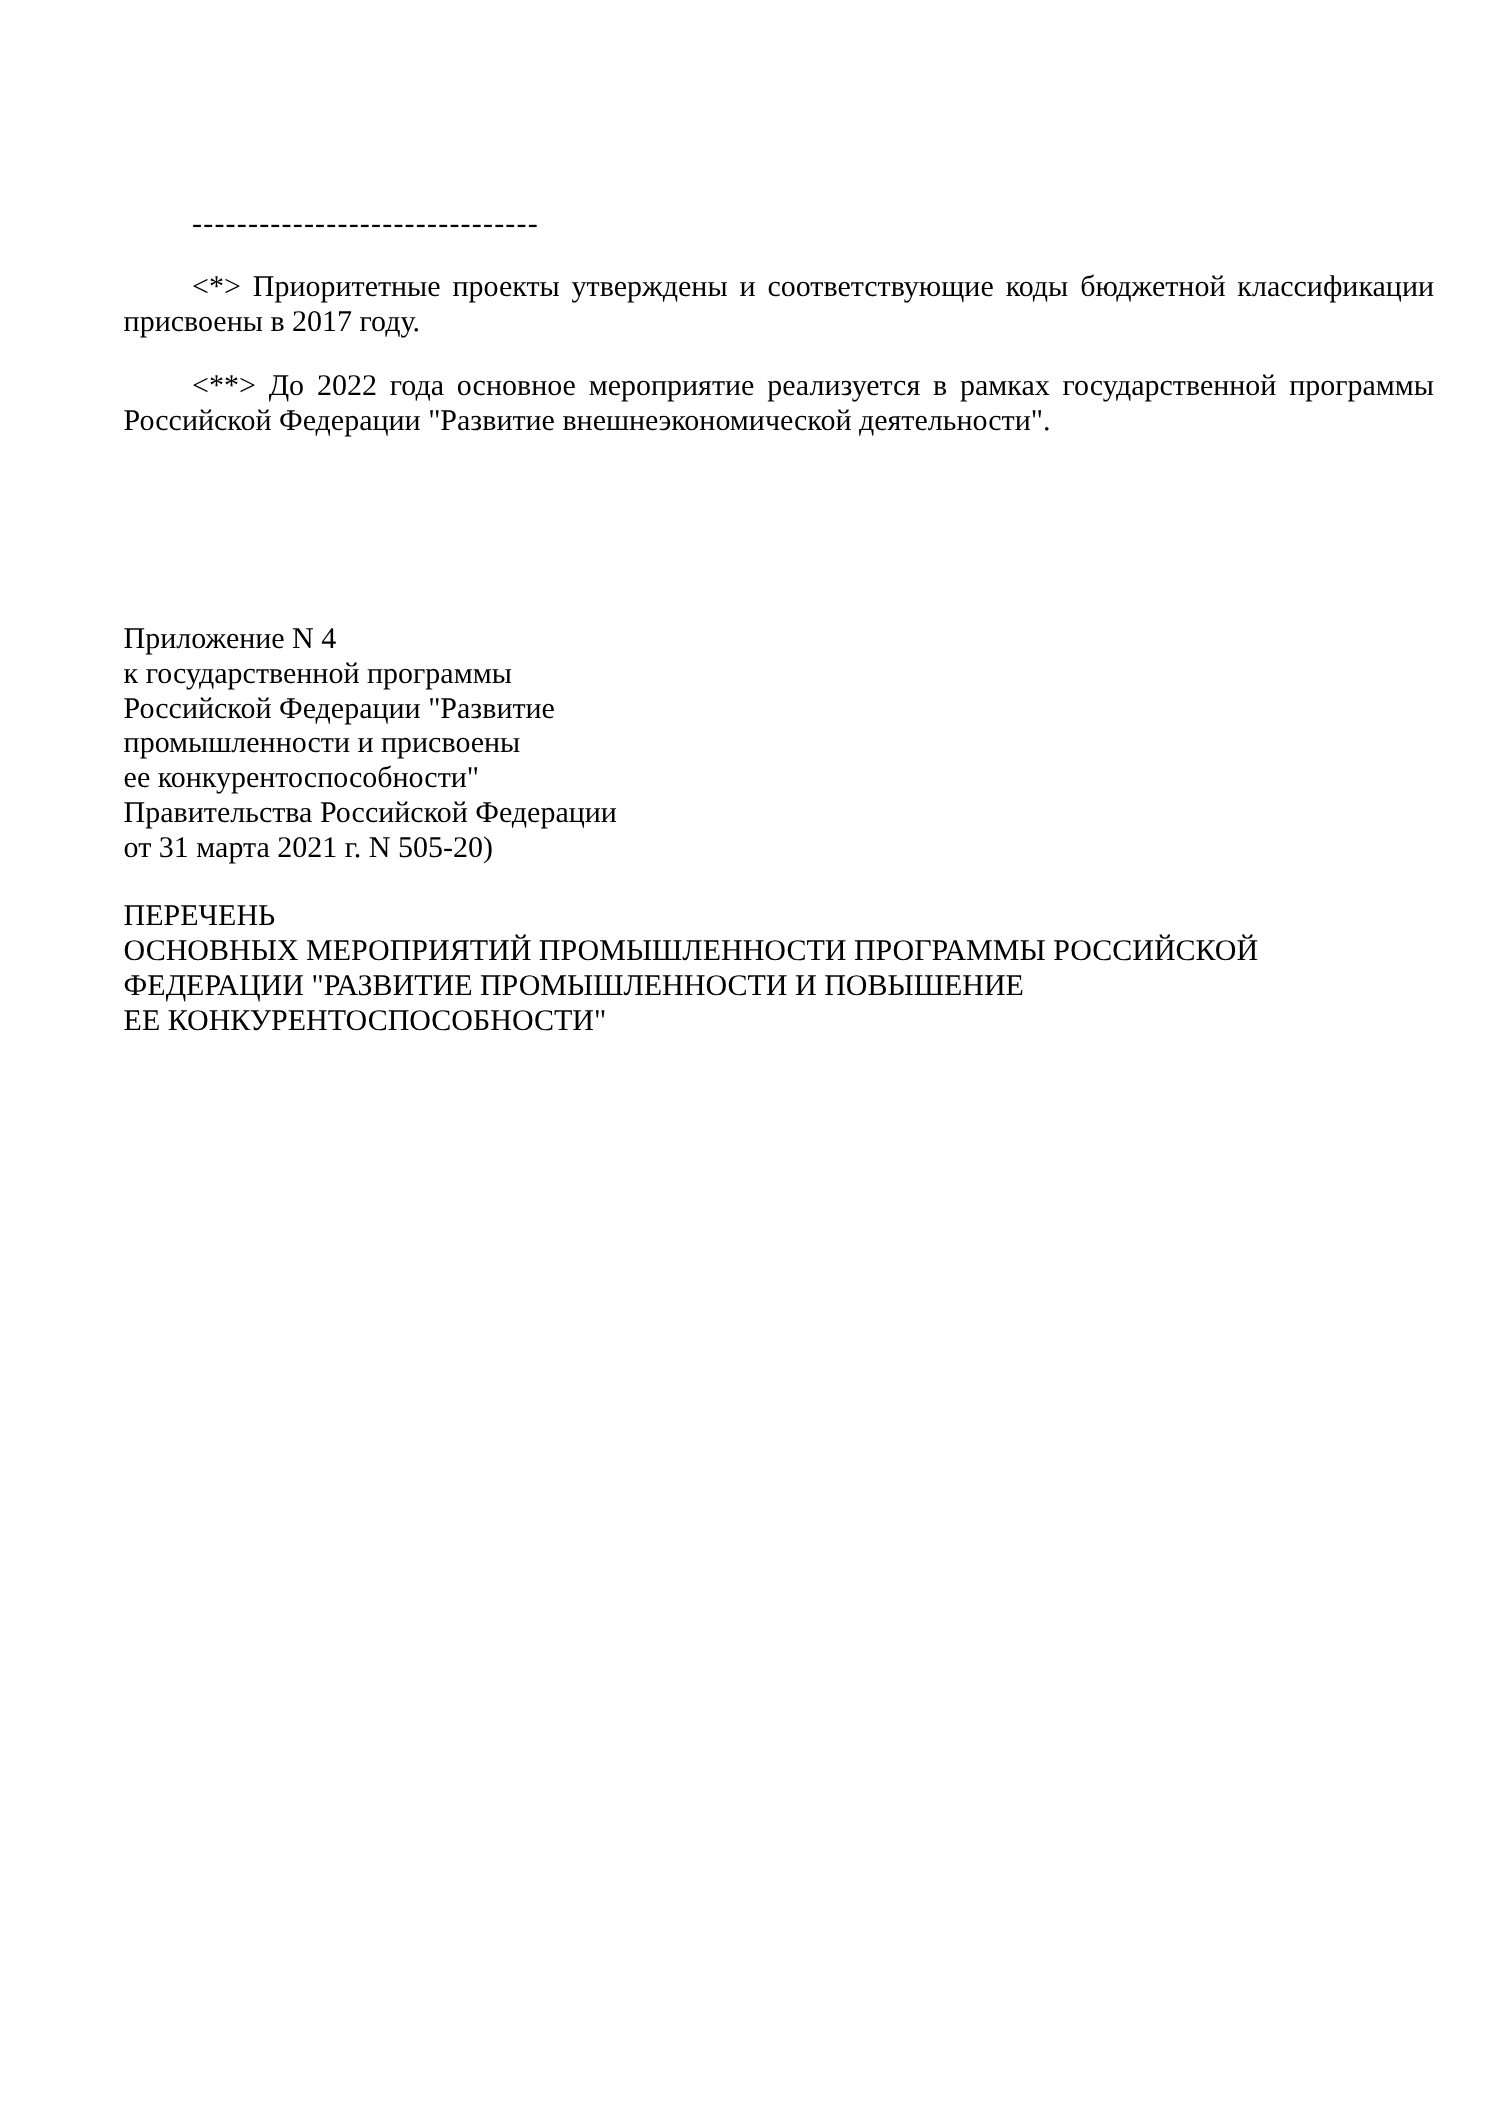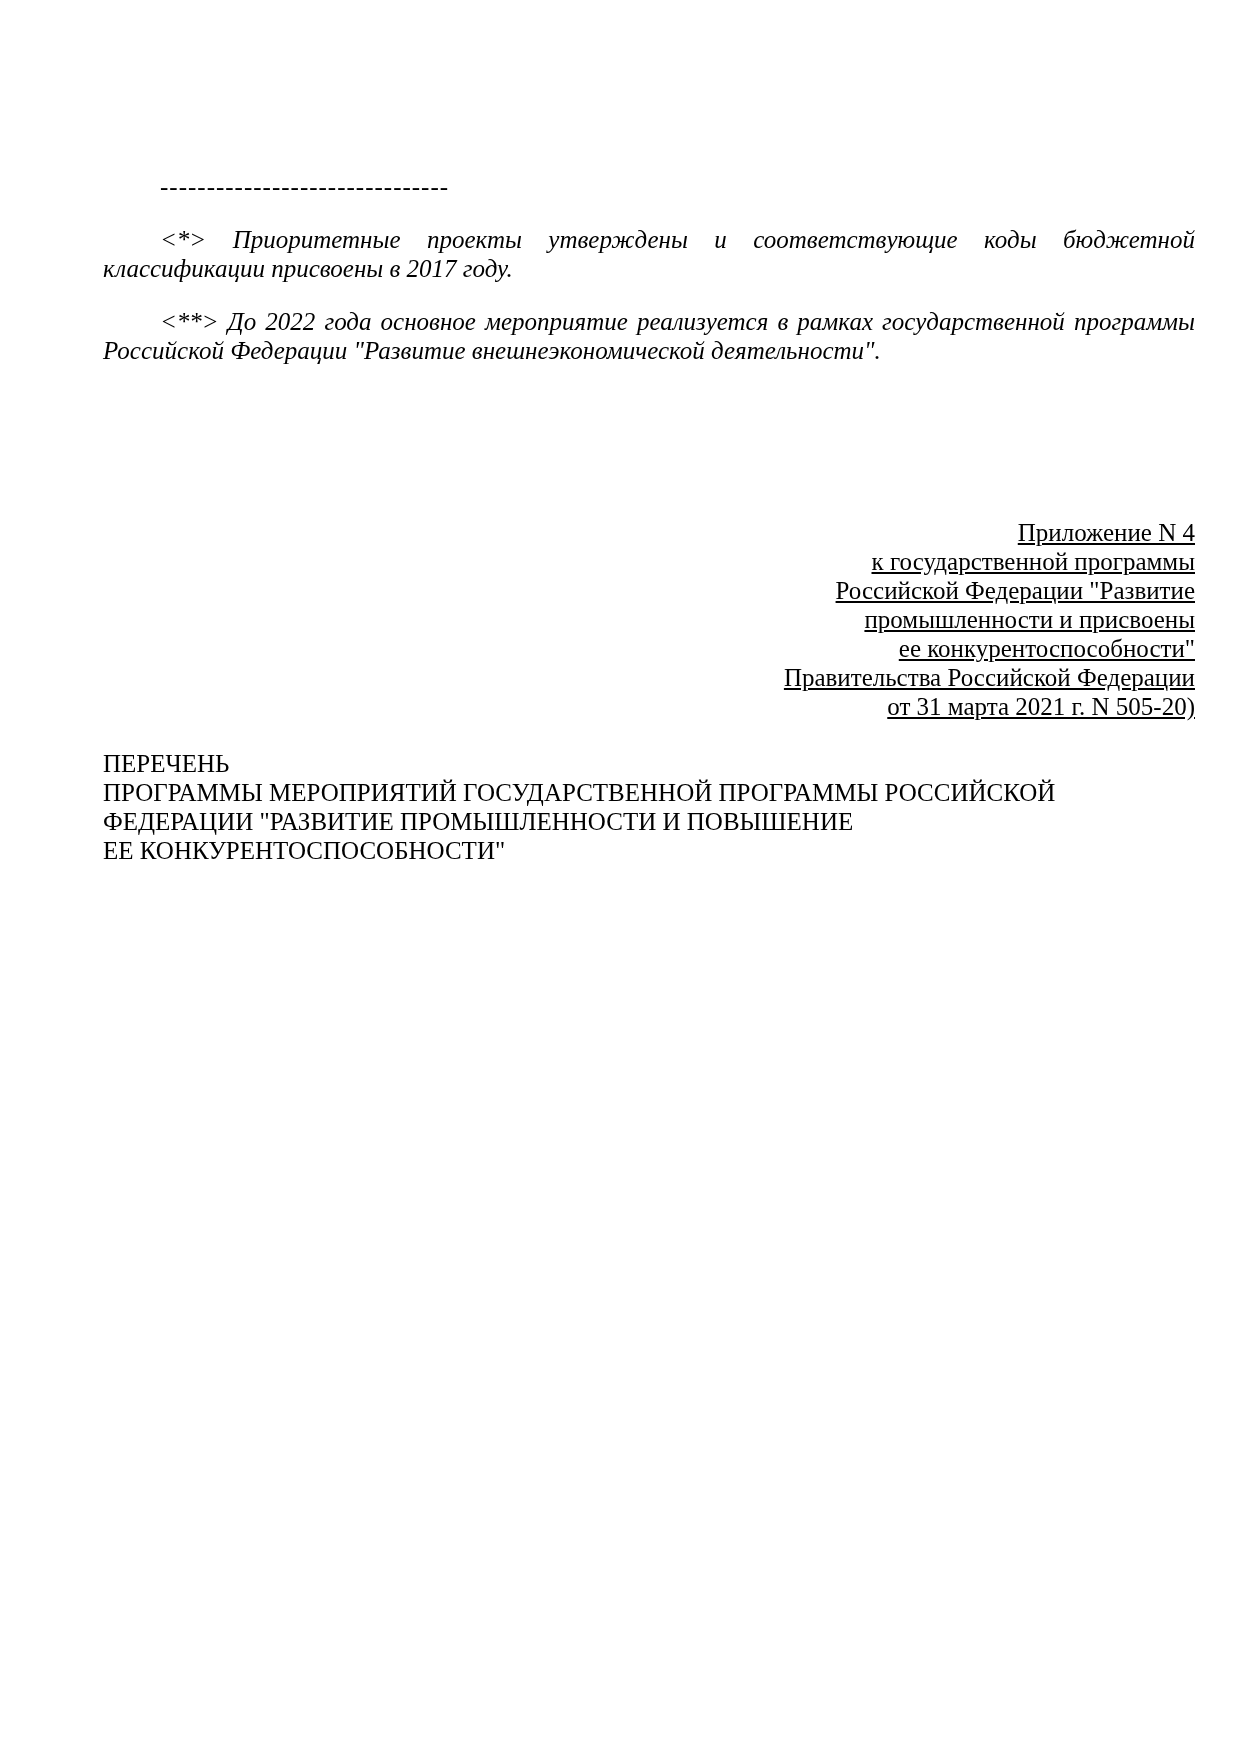--- a/index.html
+++ b/index.html
@@ -23,26 +23,24 @@
   .separator {
     margin: 0 0 24px 0;
     text-indent: 57px;
     letter-spacing: 1px;
     white-space: nowrap;
   }
   .footnote {
     margin: 0 0 24px 0;
     text-indent: 57px;
     text-align: justify;
-    font-style: italic;
   }
   .appendix-block {
     margin: 153px 0 0 0;
-    text-align: right;
-    text-decoration: underline;
+    text-align: left;
   }
   .appendix-line {
     white-space: nowrap;
   }
   .doc-title {
     margin: 28px 0 0 0;
     text-align: left;
   }
   .title-line {
     white-space: nowrap;
@@ -65,18 +63,18 @@
     <div class="appendix-line">к государственной программы</div>
     <div class="appendix-line">Российской Федерации "Развитие</div>
     <div class="appendix-line">промышленности и присвоены</div>
     <div class="appendix-line">ее конкурентоспособности"</div>
     <div class="appendix-line">Правительства Российской Федерации</div>
     <div class="appendix-line">от 31 марта 2021 г. N 505-20)</div>
   </div>
 
   <div class="doc-title">
     <div class="title-line">ПЕРЕЧЕНЬ</div>
-    <div class="title-line">ПРОГРАММЫ МЕРОПРИЯТИЙ ГОСУДАРСТВЕННОЙ ПРОГРАММЫ РОССИЙСКОЙ</div>
+    <div class="title-line">ОСНОВНЫХ МЕРОПРИЯТИЙ ПРОМЫШЛЕННОСТИ ПРОГРАММЫ РОССИЙСКОЙ</div>
     <div class="title-line">ФЕДЕРАЦИИ "РАЗВИТИЕ ПРОМЫШЛЕННОСТИ И ПОВЫШЕНИЕ</div>
     <div class="title-line">ЕЕ КОНКУРЕНТОСПОСОБНОСТИ"</div>
   </div>
 
 </div>
 
 </body></html>

